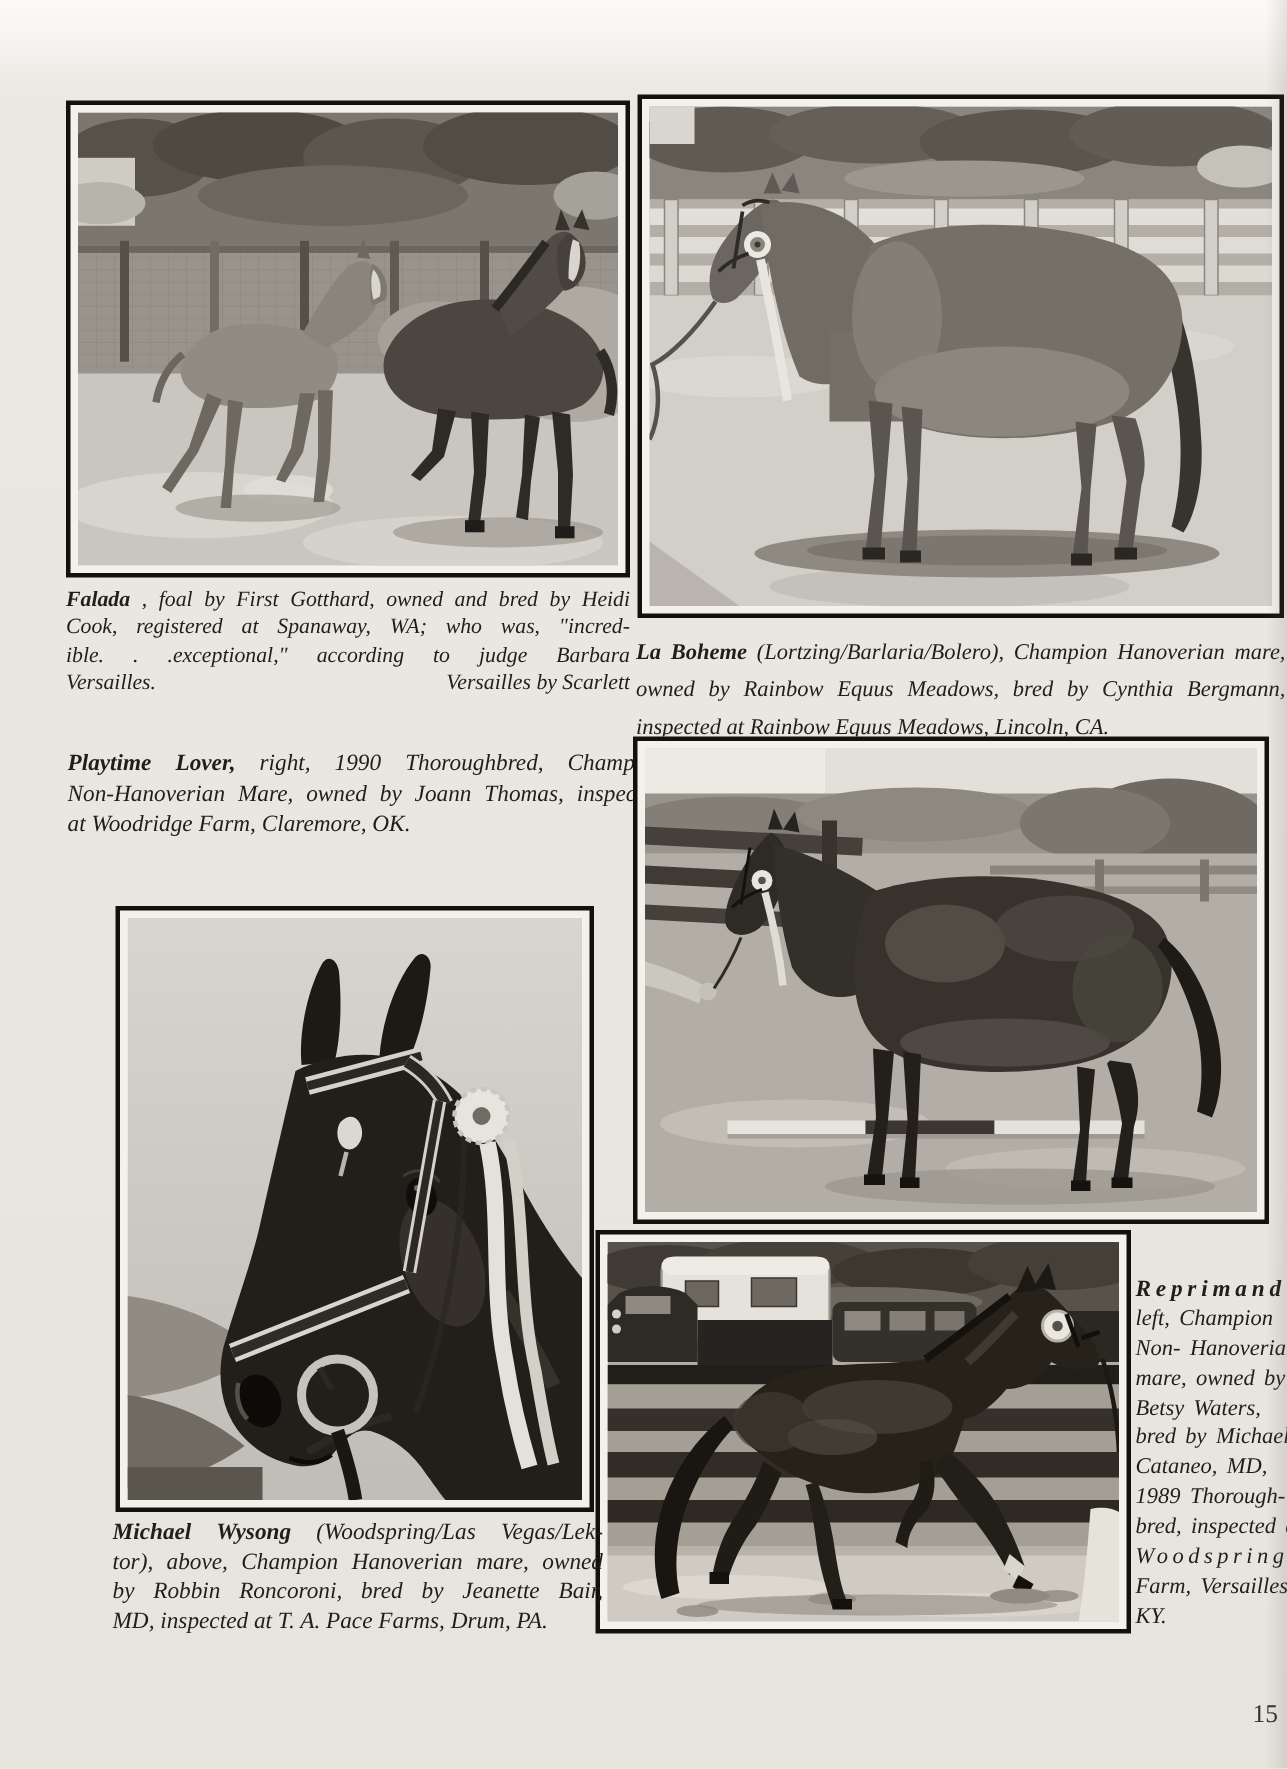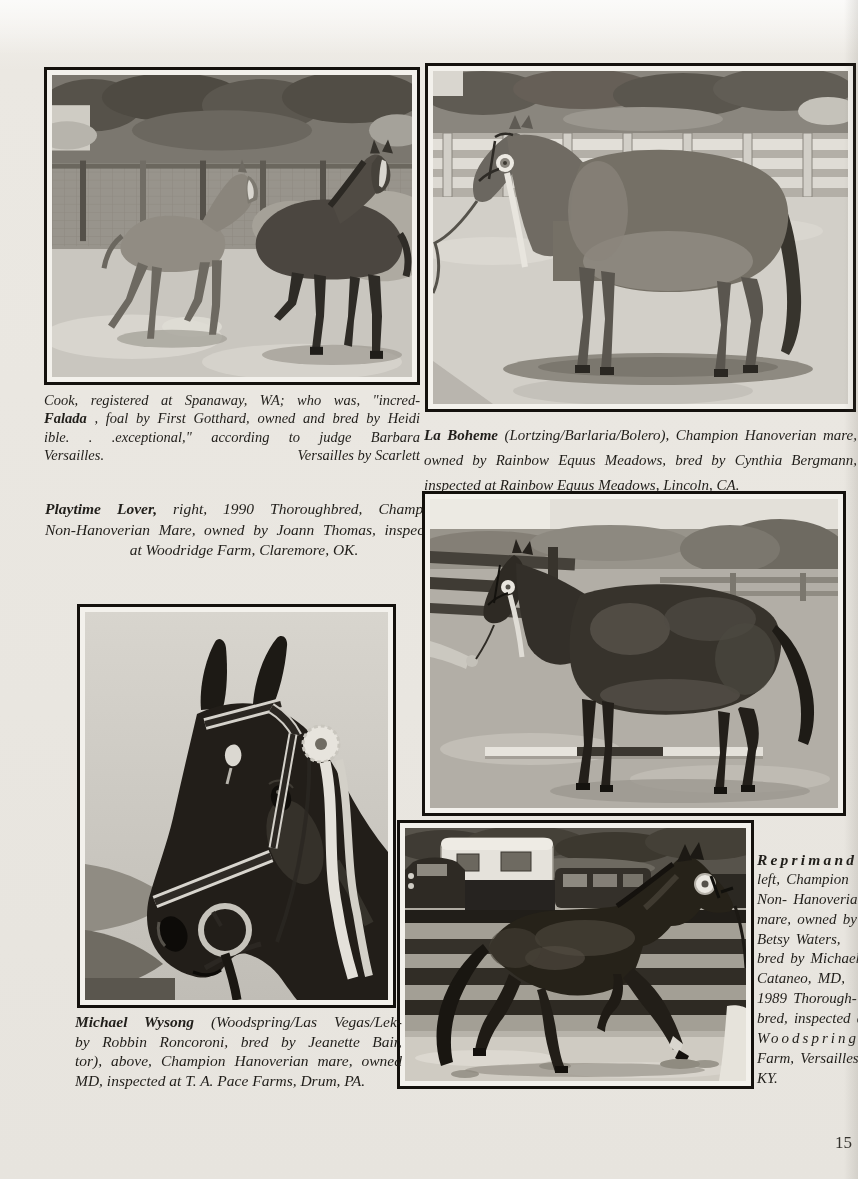--- a/index.html
+++ b/index.html
@@ -22,21 +22,21 @@
   .caption{position:absolute;color:#201e1a;font-style:italic;}
   .capname{font-weight:bold;}
   .cap-line{overflow:hidden;}
   .just{text-align:justify;text-align-last:justify;}
   .cap-last{display:flex;justify-content:space-between;}
   .cap-falada  {left:44px;top:391px;width:376px;font-size:14.5px;}
   .cap-falada  .cap-line{height:18.4px;line-height:18.4px;}
   .cap-laboheme{left:424px;top:423px;width:433px;font-size:15px;}
   .cap-laboheme .cap-line{height:25px;line-height:25px;}
   .cap-playtime{left:45px;top:499px;width:398px;font-size:15.5px;}
-  .cap-playtime .cap-line{height:20.5px;line-height:20.5px;text-align:center;}
+  .cap-playtime .cap-line{height:20.5px;line-height:20.5px;}
   .cap-forever {left:75px;top:1012px;width:327px;font-size:15.5px;}
   .cap-forever .cap-line{height:19.6px;line-height:19.6px;}
   .cap-reprimand{left:757px;top:850px;width:118px;font-size:15px;word-spacing:2.5px;}
   .cap-reprimand .cap-line{height:19.9px;line-height:19.9px;white-space:nowrap;overflow:visible;}
   .rep-name{font-weight:bold;letter-spacing:3.2px;font-size:15.5px;}
   .spread{letter-spacing:3px;}
   .page-number{position:absolute;left:835px;top:1133px;font-size:17px;
                font-style:normal;color:#34322d;}
 </style>
 </head>
@@ -166,22 +166,22 @@
       <g stroke="#2e2b26" stroke-width="2.5" fill="none">
         <path d="M62,70 L56,108"></path>
         <path d="M46,110 C52,104 60,100 66,98"></path>
         <path d="M80,64 C74,62 68,62 62,66"></path>
       </g>
       <path d="M44,130 C30,150 14,166 2,172 C8,190 6,210 0,222" stroke="#55524b" stroke-width="3" fill="none"></path>
     </svg>
   </div>
 
   <div class="caption cap-falada">
+    <div class="cap-line just"><b class="capname">Falada</b><span> , foal by First Gotthard, owned and bred by Heidi</span></div>
     <div class="cap-line just"><span>Cook, registered at Spanaway, WA; who was, "incred-</span></div>
-    <div class="cap-line just"><b class="capname">Falada</b><span> , foal by First Gotthard, owned and bred by Heidi</span></div>
     <div class="cap-line just"><span>ible. . .exceptional," according to judge Barbara</span></div>
     <div class="cap-line cap-last">
         <span>Versailles.</span>
         <span>Versailles by Scarlett</span>
       </div>
   </div>
 
   <div class="caption cap-laboheme">
     <div class="cap-line just"><b class="capname">La Boheme</b><span> (Lortzing/Barlaria/Bolero), Champion Hanoverian mare,</span></div>
     <div class="cap-line just"><span>owned by Rainbow Equus Meadows, bred by Cynthia Bergmann,</span></div>
@@ -368,22 +368,22 @@
         <path d="M306,48 L314,70"></path>
         <path d="M316,64 L328,60"></path>
       </g>
       <path d="M330,78 C336,96 340,120 341,140" stroke="#1c1914" stroke-width="3" fill="none"></path>
       <ellipse cx="275" cy="236" rx="20" ry="5" fill="#8f8b80"></ellipse>
     </svg>
   </div>
 
   <div class="caption cap-forever">
     <div class="cap-line just"><b class="capname">Michael Wysong</b><span> (Woodspring/Las Vegas/Lek-</span></div>
+    <div class="cap-line just"><span>tor), above, Champion Hanoverian mare, owned</span></div>
     <div class="cap-line just"><span>by Robbin Roncoroni, bred by Jeanette Bair,</span></div>
-    <div class="cap-line just"><span>tor), above, Champion Hanoverian mare, owned</span></div>
     <div class="cap-line"><span>MD, inspected at T. A. Pace Farms, Drum, PA.</span></div>
   </div>
 
   <div class="caption cap-reprimand">
     <div class="cap-line"><b class="rep-name">Reprimand</b></div>
     <div class="cap-line"><span>left,  Champion</span></div>
     <div class="cap-line"><span>Non- Hanoverian</span></div>
     <div class="cap-line"><span>mare, owned by</span></div>
     <div class="cap-line"><span>Betsy  Waters,</span></div>
     <div class="cap-line"><span>bred by Michael</span></div>

